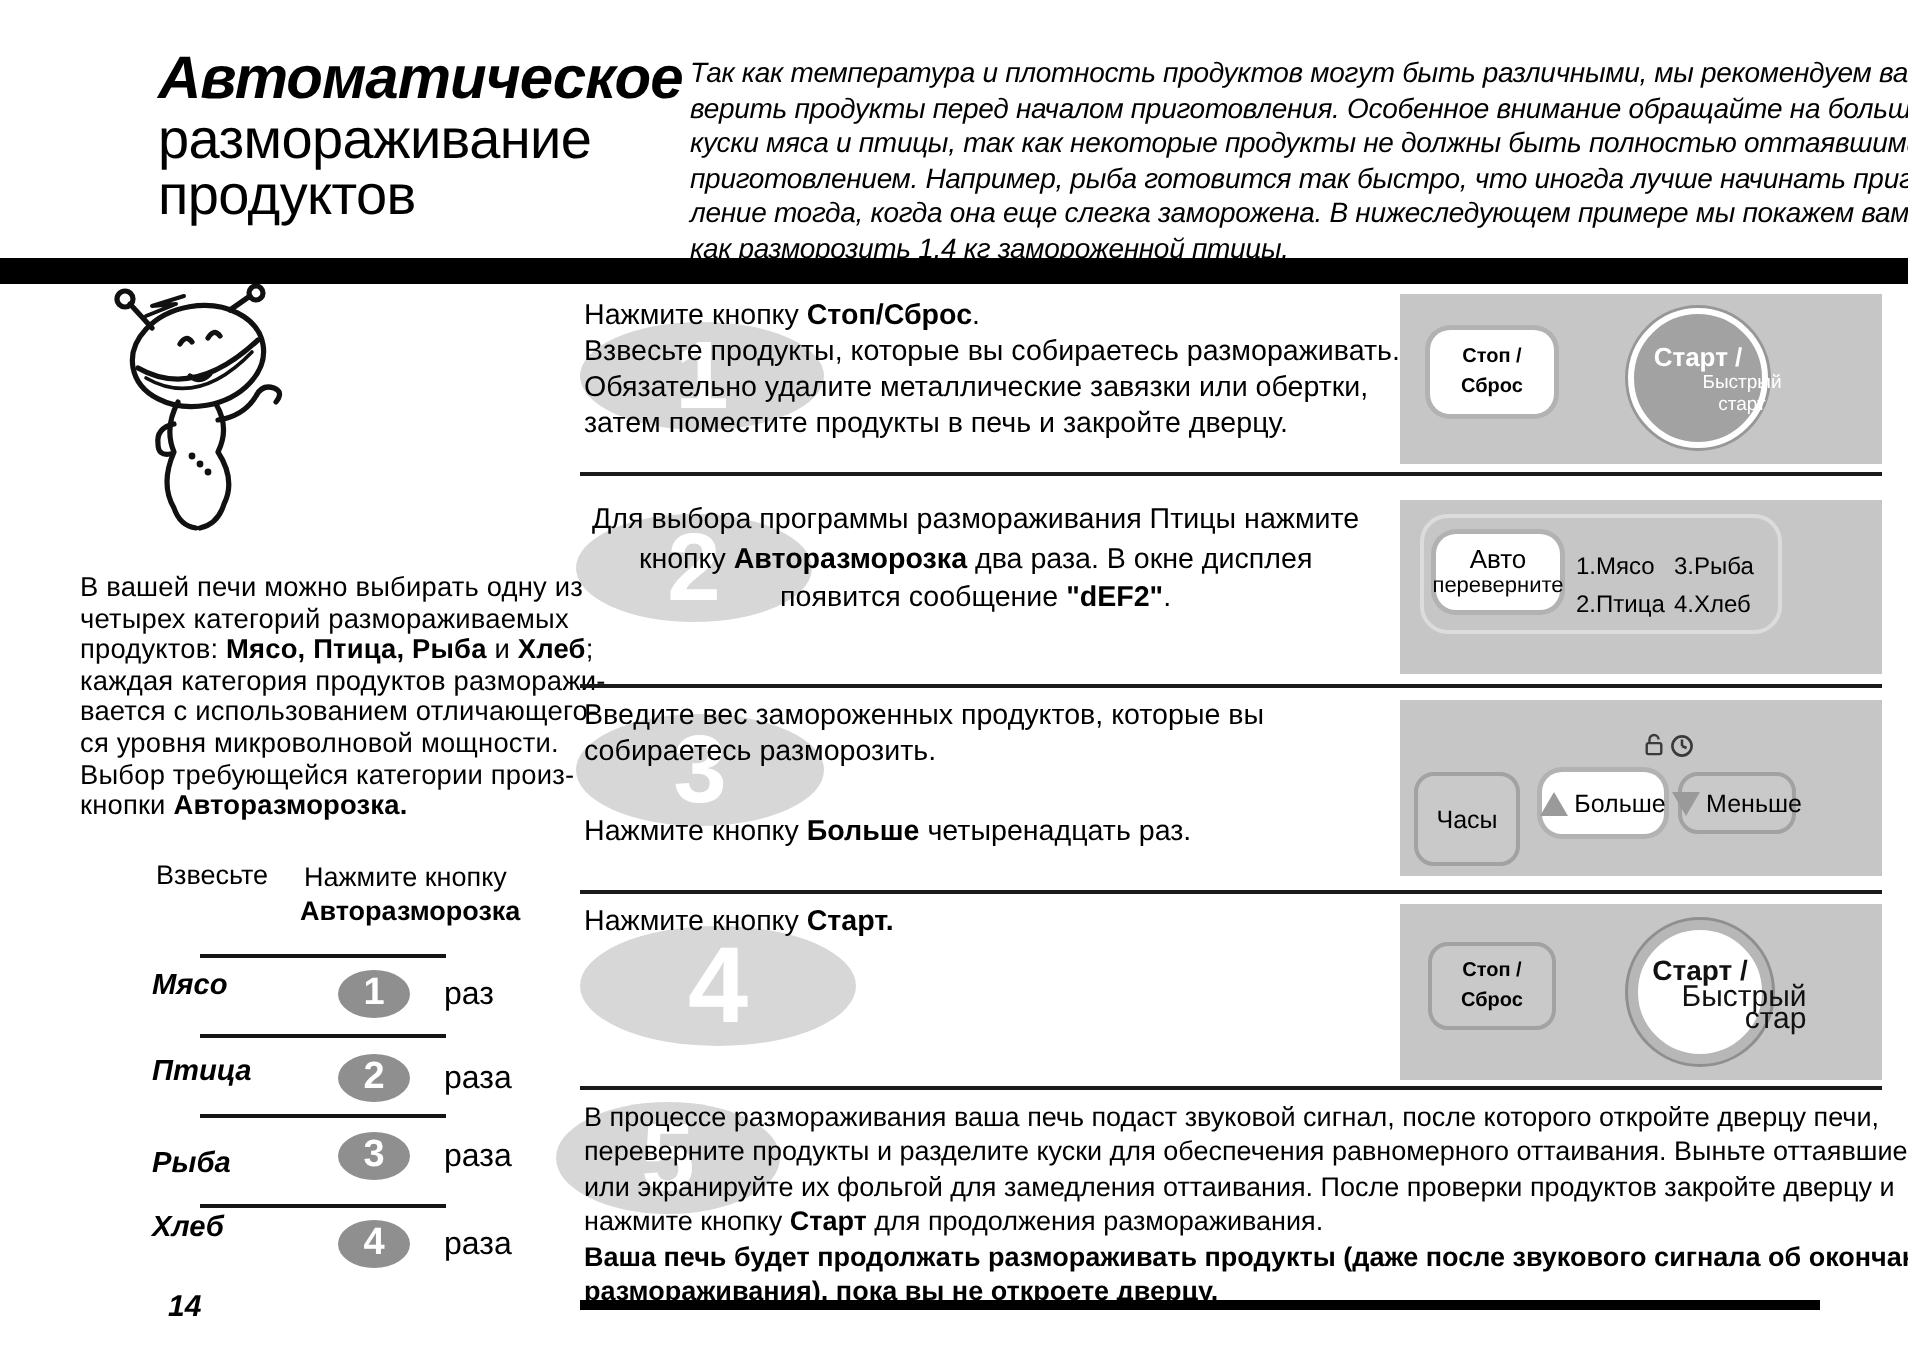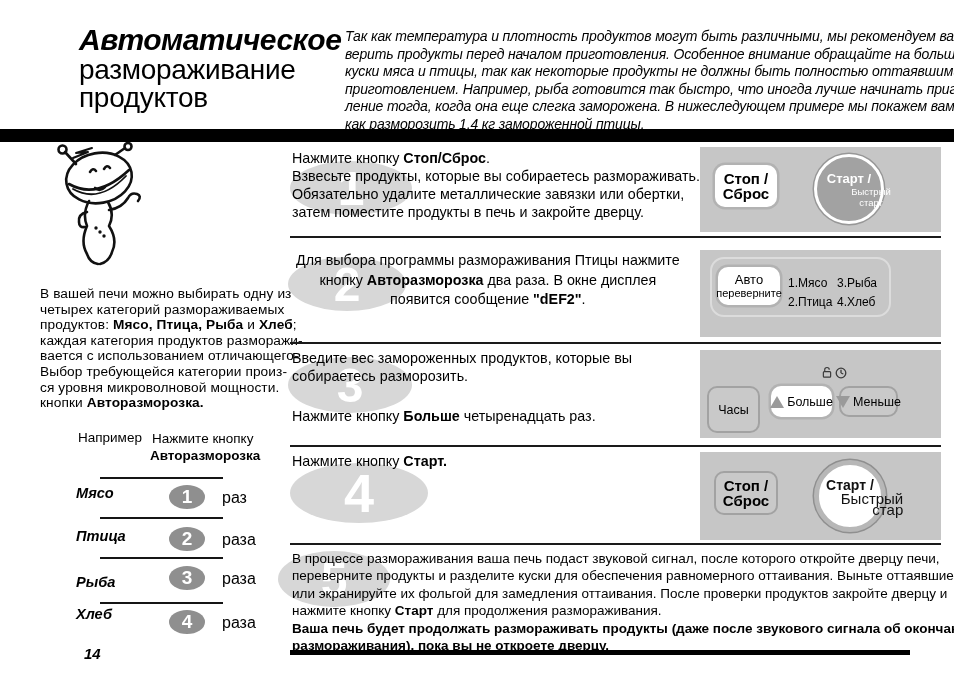--- a/index.html
+++ b/index.html
@@ -52,21 +52,21 @@
   .btn-white{
     background:#fff;border-radius:10px;box-shadow:0 0 0 2.5px #b2b2b2;
     display:flex;flex-direction:column;align-items:center;justify-content:center;
     text-align:center;
   }
   .btn-gray{
     background:#c9c9c9;border:2.5px solid #a2a2a2;border-radius:10px;
     display:flex;flex-direction:column;align-items:center;justify-content:center;
     text-align:center;box-sizing:border-box;
   }
-  .btn-2line{font-weight:bold;font-size:15px;line-height:15px;}
+  .btn-2line{font-weight:bold;font-size:10px;line-height:15px;}
   .circ-dark{
     border-radius:50%;background:#a2a2a2;border:3px solid #fff;box-shadow:0 0 0 1.5px #979797;
     display:flex;flex-direction:column;align-items:center;justify-content:center;
     text-align:center;color:#fff;box-sizing:border-box;
   }
   .circ-light{
     border-radius:50%;background:#fff;border:5px solid #b7b7b7;box-shadow:0 0 0 1.5px #8f8f8f;
     display:flex;flex-direction:column;align-items:center;justify-content:center;
     text-align:center;color:#111;box-sizing:border-box;
   }
@@ -125,26 +125,26 @@
       </g>
     </svg>
   </div>
 
   <div class="abs leftpara" style="left:40px;top:286px;width:250px;">
     <div class="nw">В вашей печи можно выбирать одну из</div>
     <div class="nw">четырех категорий размораживаемых</div>
     <div class="nw"><span>продуктов: </span><span class="b">Мясо, Птица, Рыба</span><span> и </span><span class="b">Хлеб</span><span>;</span></div>
     <div class="nw">каждая категория продуктов разморажи-</div>
     <div class="nw">вается с использованием отличающего-</div>
+    <div class="nw">ся уровня микроволновой мощности.</div>
     <div class="nw">Выбор требующейся категории произ-</div>
-    <div class="nw">ся уровня микроволновой мощности.</div>
     <div class="nw"><span>кнопки </span><span class="b">Авторазморозка.</span></div>
   </div>
 
-  <div class="abs tbl-head nw" style="left:78px;top:430px;">Например</div>
+  <div class="abs tbl-head nw" style="left:78px;top:430px;">Взвесьте</div>
   <div class="abs tbl-head nw" style="left:152px;top:431px;">Нажмите кнопку</div>
   <div class="abs tbl-head b nw" style="left:150px;top:448px;">Авторазморозка</div>
 
   <div class="abs tbl-line" style="left:100px;top:477px;width:123px;"></div>
   <div class="abs tbl-line" style="left:100px;top:517px;width:123px;"></div>
   <div class="abs tbl-line" style="left:100px;top:557px;width:123px;"></div>
   <div class="abs tbl-line" style="left:100px;top:602px;width:123px;"></div>
 
   <div class="abs cat nw" style="left:76px;top:485px;">Мясо</div>
   <div class="abs oval" style="left:169px;top:485px;">

